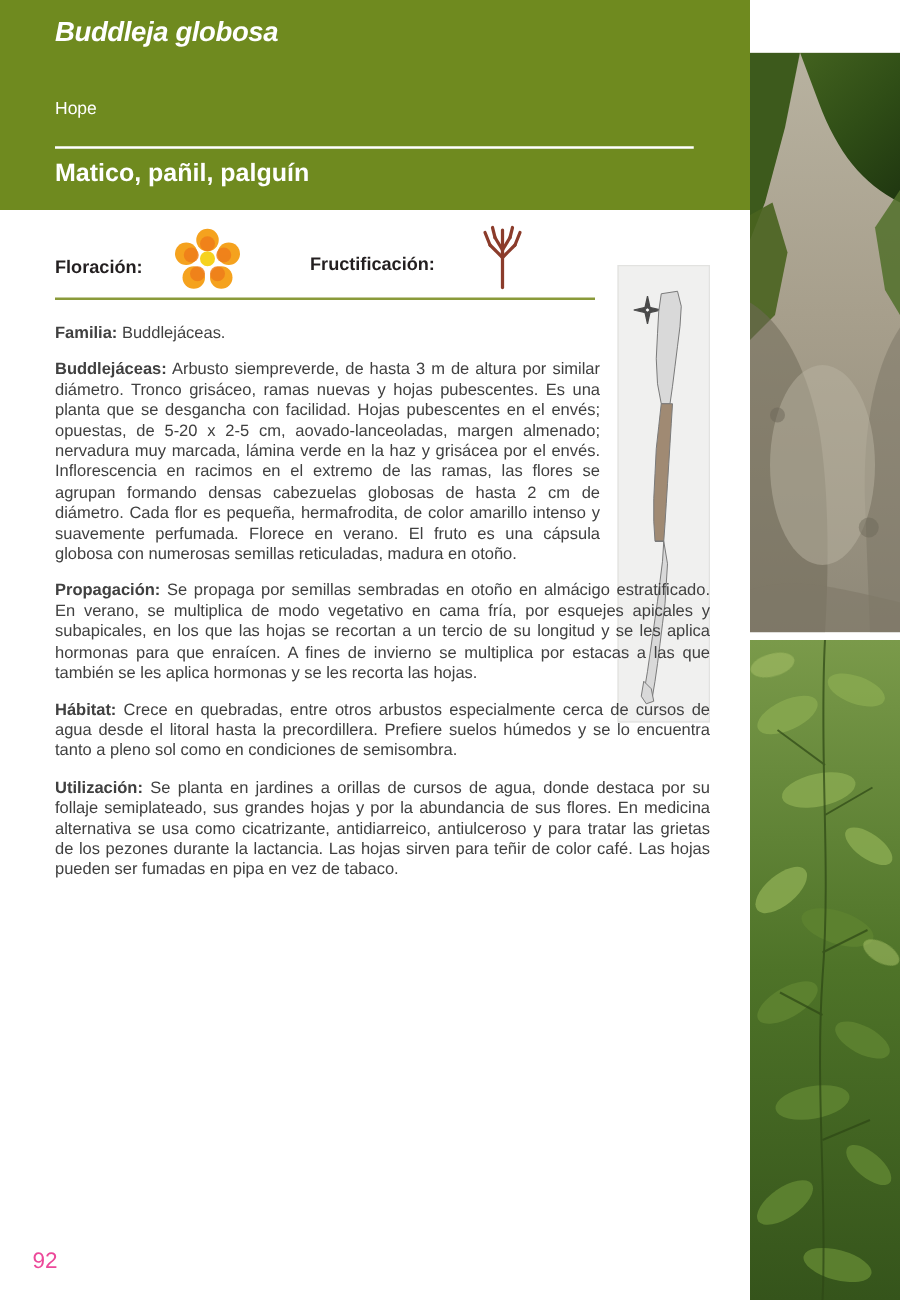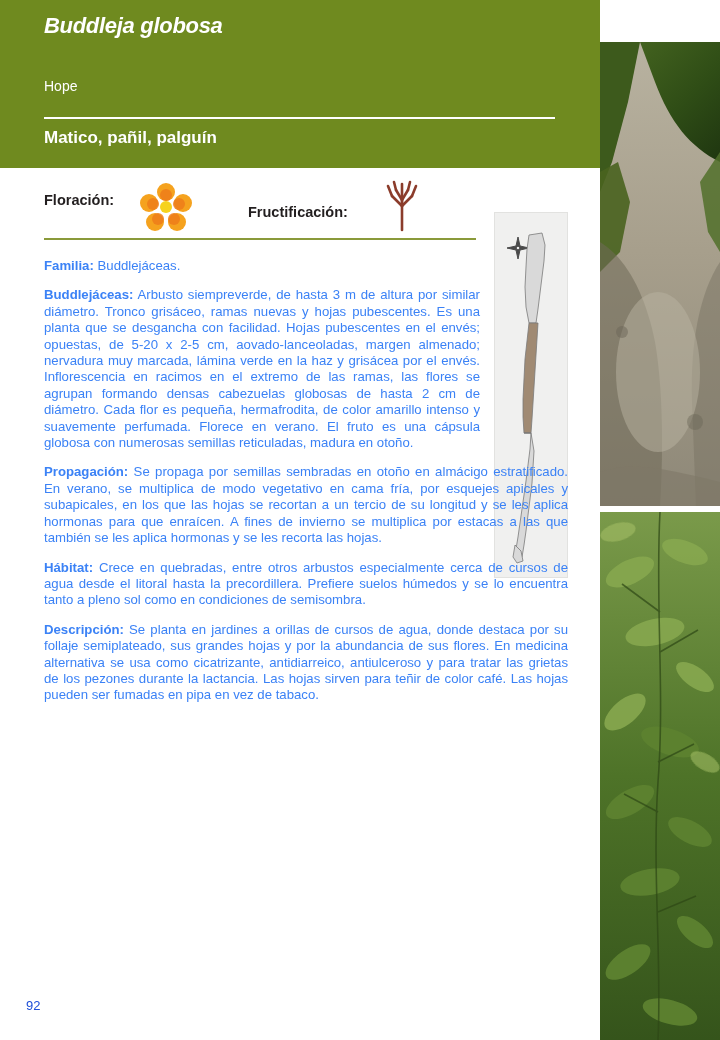--- a/index.html
+++ b/index.html
@@ -48,40 +48,40 @@
     left: 44px;
     top: 117px;
     width: 511px;
     height: 2px;
     background: #ffffff;
   }
   #common-names {
     position: absolute;
     left: 44px;
     top: 128px;
-    font-size: 17px;
+    font-size: 20px;
     font-weight: bold;
     color: #ffffff;
   }
 
   
   #phenology {
     position: absolute;
     left: 44px;
     top: 178px;
     width: 520px;
     height: 56px;
   }
   .phen-label {
     position: absolute;
     font-size: 14.5px;
     font-weight: bold;
     color: #231f20;
   }
-  #floracion-label { left: 0px; top: 14px; text-align: right; }
+  #floracion-label { left: 0px; top: 28px; text-align: right; }
   #fructificacion-label { left: 204px; top: 26px; }
 
   #flower-icon {
     position: absolute;
     left: 96px;
     top: 4px;
     width: 52px;
     height: 50px;
   }
   #tree-icon {
@@ -105,21 +105,21 @@
     position: absolute;
     left: 44px;
     top: 258px;
     width: 436px;
   }
   .para {
     font-size: 13.2px;
     line-height: 16.4px;
     text-align: justify;
     margin: 0 0 13px 0;
-    color: #3b82f6;
+    color: #404040;
   }
   .para b { font-weight: bold; }
   .narrow { width: 436px; }
 
   #p-descripcion { width: 436px; }
   #p-habitat, #p-propagacion, #p-utilizacion { width: 524px; }
 
   
   #map-box {
     position: absolute;
@@ -161,22 +161,22 @@
     width: 120px;
     height: 528px;
     overflow: hidden;
   }
 
   
   #page-number {
     position: absolute;
     left: 26px;
     top: 998px;
-    font-size: 13px;
-    color: #1d4ed8;
+    font-size: 18px;
+    color: #ec4899;
   }
 </style>
 </head>
 <body>
 
 <div id="header-band"></div>
 <div id="species-name">Buddleja globosa</div>
 <div id="common-name-en">Hope</div>
 <div id="header-rule"></div>
 <div id="common-names">Matico, pañil, palguín</div>
@@ -252,21 +252,21 @@
   </p>
   <p class="para" id="p-propagacion">
     <b>Propagación:</b>
     <span>Se propaga por semillas sembradas en otoño en almácigo estratificado. En verano, se multiplica de modo vegetativo en cama fría, por esquejes apicales y subapicales, en los que las hojas se recortan a un tercio de su longitud y se les aplica hormonas para que enraícen. A fines de invierno se multiplica por estacas a las que también se les aplica hormonas y se les recorta las hojas.</span>
   </p>
   <p class="para" id="p-habitat">
     <b>Hábitat:</b>
     <span>Crece en quebradas, entre otros arbustos especialmente cerca de cursos de agua desde el litoral hasta la precordillera. Prefiere suelos húmedos y se lo encuentra tanto a pleno sol como en condiciones de semisombra.</span>
   </p>
   <p class="para" id="p-utilizacion">
-    <b>Descripción:</b>
+    <b>Utilización:</b>
     <span>Se planta en jardines a orillas de cursos de agua, donde destaca por su follaje semiplateado, sus grandes hojas y por la abundancia de sus flores. En medicina alternativa se usa como cicatrizante, antidiarreico, antiulceroso y para tratar las grietas de los pezones durante la lactancia. Las hojas sirven para teñir de color café. Las hojas pueden ser fumadas en pipa en vez de tabaco.</span>
   </p>
 </div>
 
 <div id="photo-top">
   <svg width="120" height="464" viewBox="0 0 120 464" preserveAspectRatio="none">
     <defs>
       <linearGradient id="trailGrad" x1="0" y1="0" x2="0" y2="1">
         <stop offset="0%" stop-color="#b8b2a0"></stop>
         <stop offset="45%" stop-color="#a79f8c"></stop>

